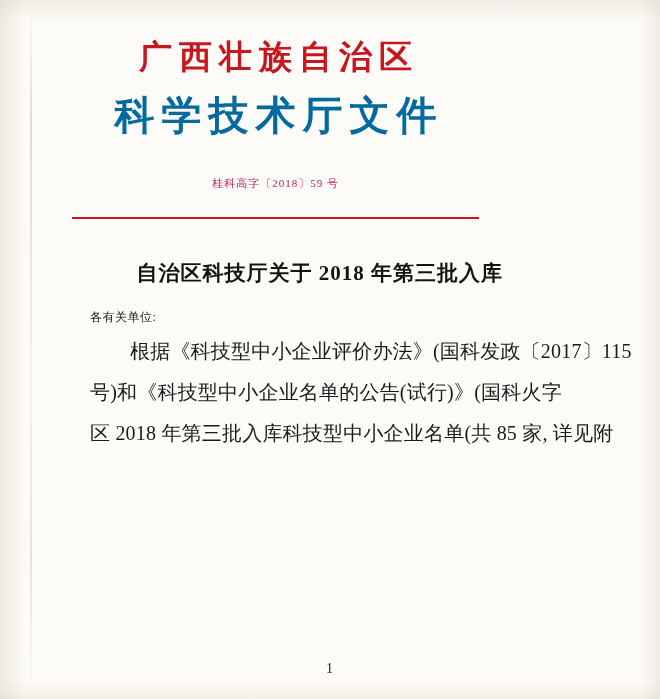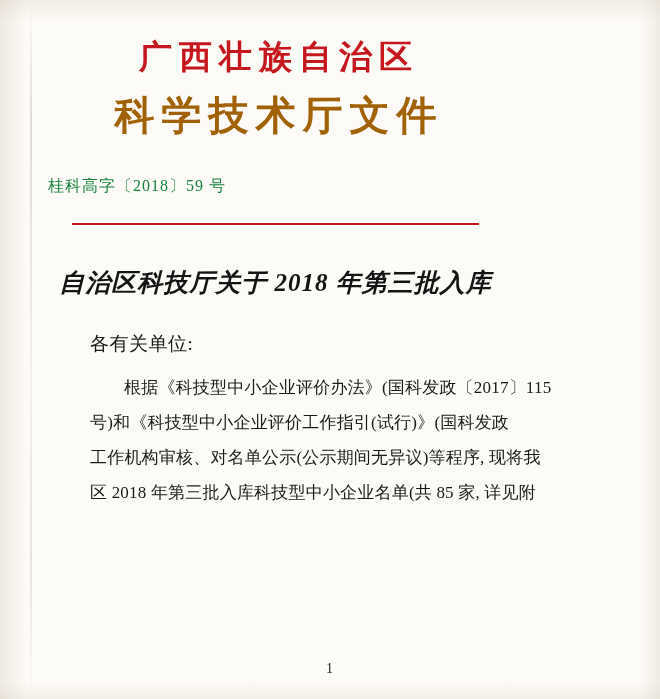--- a/index.html
+++ b/index.html
@@ -50,65 +50,65 @@
   .lh-line1 {
     color: #c6161e;
     font-size: 33px;
     letter-spacing: 7px;
     font-weight: 700;
     line-height: 1.15;
     font-family: "DejaVu Serif", "Liberation Serif", serif;
     text-indent: 7px;
   }
   .lh-line2 {
-    color: #a16207;
+    color: #0369a1;
     font-size: 40px;
     letter-spacing: 7px;
     font-weight: 700;
     line-height: 1.35;
     margin-top: 12px;
     font-family: "DejaVu Serif", "Liberation Serif", serif;
     text-indent: 7px;
   }
   .doc-number {
-    font-size: 16px;
+    text-align: center;
+    font-size: 11px;
     letter-spacing: 1px;
     margin-top: 34px;
-    color: #15803d;
+    color: #be185d;
   }
   .red-rule {
     height: 2px;
     background: #c6161e;
     margin: 26px 24px 0 24px;
   }
 
   
   .title {
-    text-align: center;
+    text-align: right;
     margin-top: 36px;
-    font-size: 25px;
+    font-size: 21px;
     font-weight: 700;
     line-height: 1.75;
     letter-spacing: 1px;
     color: #141414;
-    font-style: italic;
   }
   .title .t-line { display: block; }
 
   
   .salutation {
-    margin-top: 24px;
-    font-size: 19px;
+    margin-top: 16px;
+    font-size: 12px;
     letter-spacing: 0.5px;
     line-height: 1.6;
     padding-left: 42px;
   }
   .body-para {
-    margin-top: 12px;
-    font-size: 17px;
+    margin-top: 4px;
+    font-size: 20px;
     line-height: 2.05;
     letter-spacing: 0.2px;
     padding-left: 42px;
     padding-right: 36px;
     text-align: justify;
     text-justify: inter-ideograph;
   }
   .body-para .p-line {
     display: block;
     white-space: nowrap;
@@ -145,20 +145,19 @@
   <div class="red-rule"></div>
 
   <div class="title">
     <span class="t-line">自治区科技厅关于 2018 年第三批入库</span>
   </div>
 
   <div class="salutation">各有关单位:</div>
 
   <div class="body-para">
     <span class="p-line indent2">根据《科技型中小企业评价办法》(国科发政〔2017〕115</span>
-    <span class="p-line">号)和《科技型中小企业评价工作指引(试行)》(国科发政</span>
-    <span class="p-line">工作机构审核、对名单公示(公示期间无异议)等程序, 现将我</span>
+    <span class="p-line">号)和《科技型中小企业名单的公告(试行)》(国科火字</span>
     <span class="p-line">区 2018 年第三批入库科技型中小企业名单(共 85 家, 详见附</span>
   </div>
 
   <div class="page-number">1</div>
 
 </div>
 
 </body></html>

